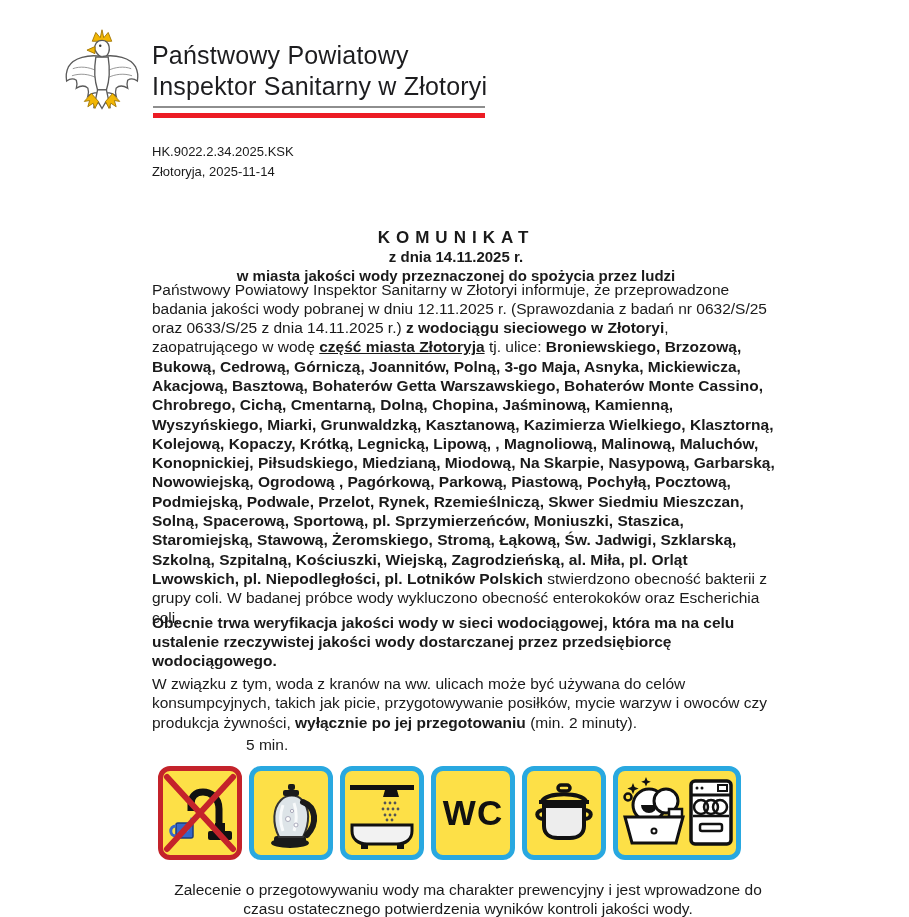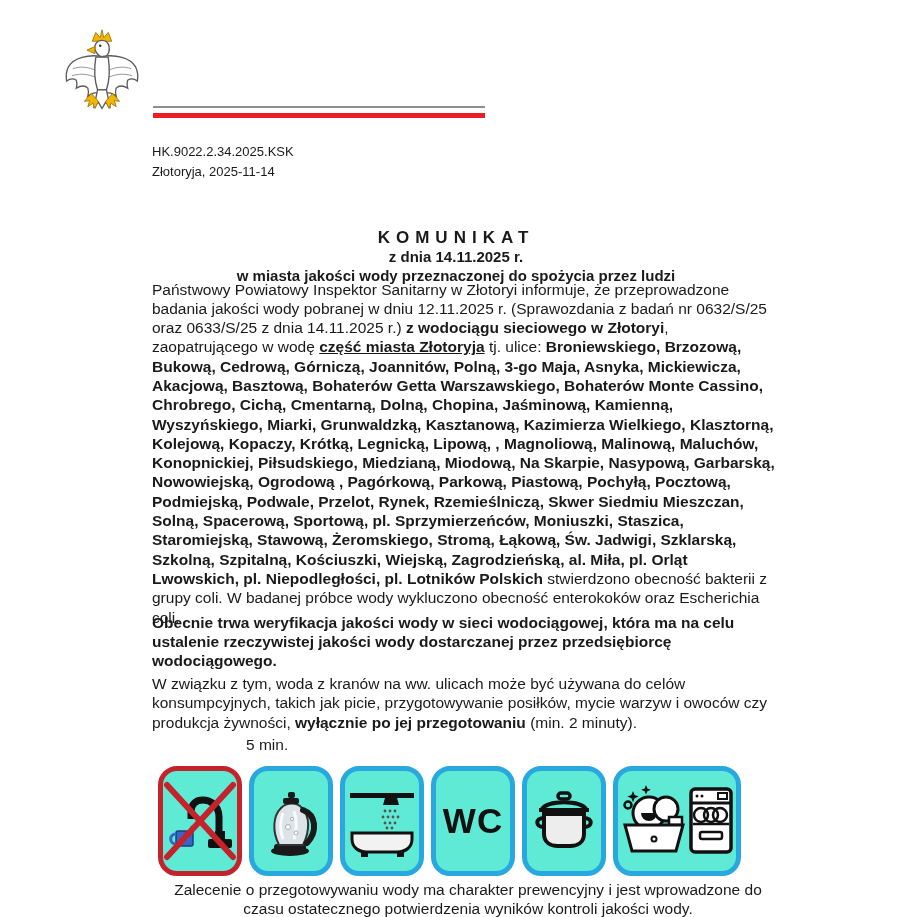--- a/index.html
+++ b/index.html
@@ -20,21 +20,21 @@
   .title-heading{font-size:17px;letter-spacing:6px;line-height:20px;margin-top:44px;}
   .title-date,.title-subject{font-size:15px;line-height:18.5px;}
   .para{position:absolute;left:152px;width:624px;font-size:15.5px;line-height:19.3px;text-align:left;}
   .p1{top:264px;}
   .p2{top:597px;font-weight:700;}
   .p3{top:654px;margin-top:20px;}
   .closing{top:864px;width:632px;text-align:center;}
   .min-label{position:absolute;left:246px;top:736px;font-size:15.5px;}
   .icons-row{position:absolute;left:158px;top:766px;display:flex;gap:7px;align-items:stretch;}
   .tile{
-    box-sizing:border-box;width:84px;height:110px;background:#5eead4;border-radius:19px;
+    box-sizing:border-box;width:84px;height:94px;background:#fde047;border-radius:12px;
     display:flex;align-items:center;justify-content:center;overflow:hidden;
   }
   .tile-blue{border:5px solid #29a8e0;}
   .tile-red{border:5px solid #c4232b;}
   .tile-wide{width:128px;}
   .wc-text{font-size:35px;font-weight:700;color:#111;letter-spacing:1px;font-family:"Liberation Sans","DejaVu Sans",sans-serif;}
   svg{display:block;}
 </style>
 </head>
 <body>
@@ -50,20 +50,24 @@
       <path d="M44 32 C30 30 13 33 7 44 C5 48 4 54 5 60 C9 57 13 57 16 59 C17 62 17 65 16 68 C21 65 26 65 29 68 C30 71 30 74 29 77 C34 73 40 72 43 75 L45 58 Z" fill="#fff" stroke="#5a5a5a" stroke-width="1.5"></path>
       <path d="M46 32 C60 30 77 33 83 44 C85 48 86 54 85 60 C81 57 77 57 74 59 C73 62 73 65 74 68 C69 65 64 65 61 68 C60 71 60 74 61 77 C56 73 50 72 47 75 L45 58 Z" fill="#fff" stroke="#5a5a5a" stroke-width="1.5"></path>
       <path d="M12 46 C20 43 30 44 38 48 M11 54 C20 51 30 52 38 56 M78 46 C70 43 60 44 52 48 M79 54 C70 51 60 52 52 56" stroke="#8a8a8a" stroke-width="1" fill="none"></path>
       <path d="M38 33 L52 33 C54 46 54 58 50 70 L40 70 C36 58 36 46 38 33 Z" fill="#fff" stroke="#5a5a5a" stroke-width="1.5"></path>
       <path d="M40 70 L50 70 L54 89 L49 84 L45 91 L41 84 L36 89 Z" fill="#fff" stroke="#5a5a5a" stroke-width="1.5"></path>
       <path d="M33 74 l-8 9 l6 -1 l-2 7 l6 -4 l2 6 l4 -8 z" fill="#f2b705" stroke="#a07400" stroke-width="1"></path>
       <path d="M57 74 l8 9 l-6 -1 l2 7 l-6 -4 l-2 6 l-4 -8 z" fill="#f2b705" stroke="#a07400" stroke-width="1"></path>
     </svg>
   </div>
 
+  <div class="org-title">
+    <div>Państwowy Powiatowy</div>
+    <div>Inspektor Sanitarny w Złotoryi</div>
+  </div>
 
   <div class="rules">
     <div class="rule-gray"></div>
     <div class="rule-red"></div>
   </div>
 
   <div class="ref-block">
     <div>HK.9022.2.34.2025.KSK</div>
     <div>Złotoryja, 2025-11-14</div>
   </div>

